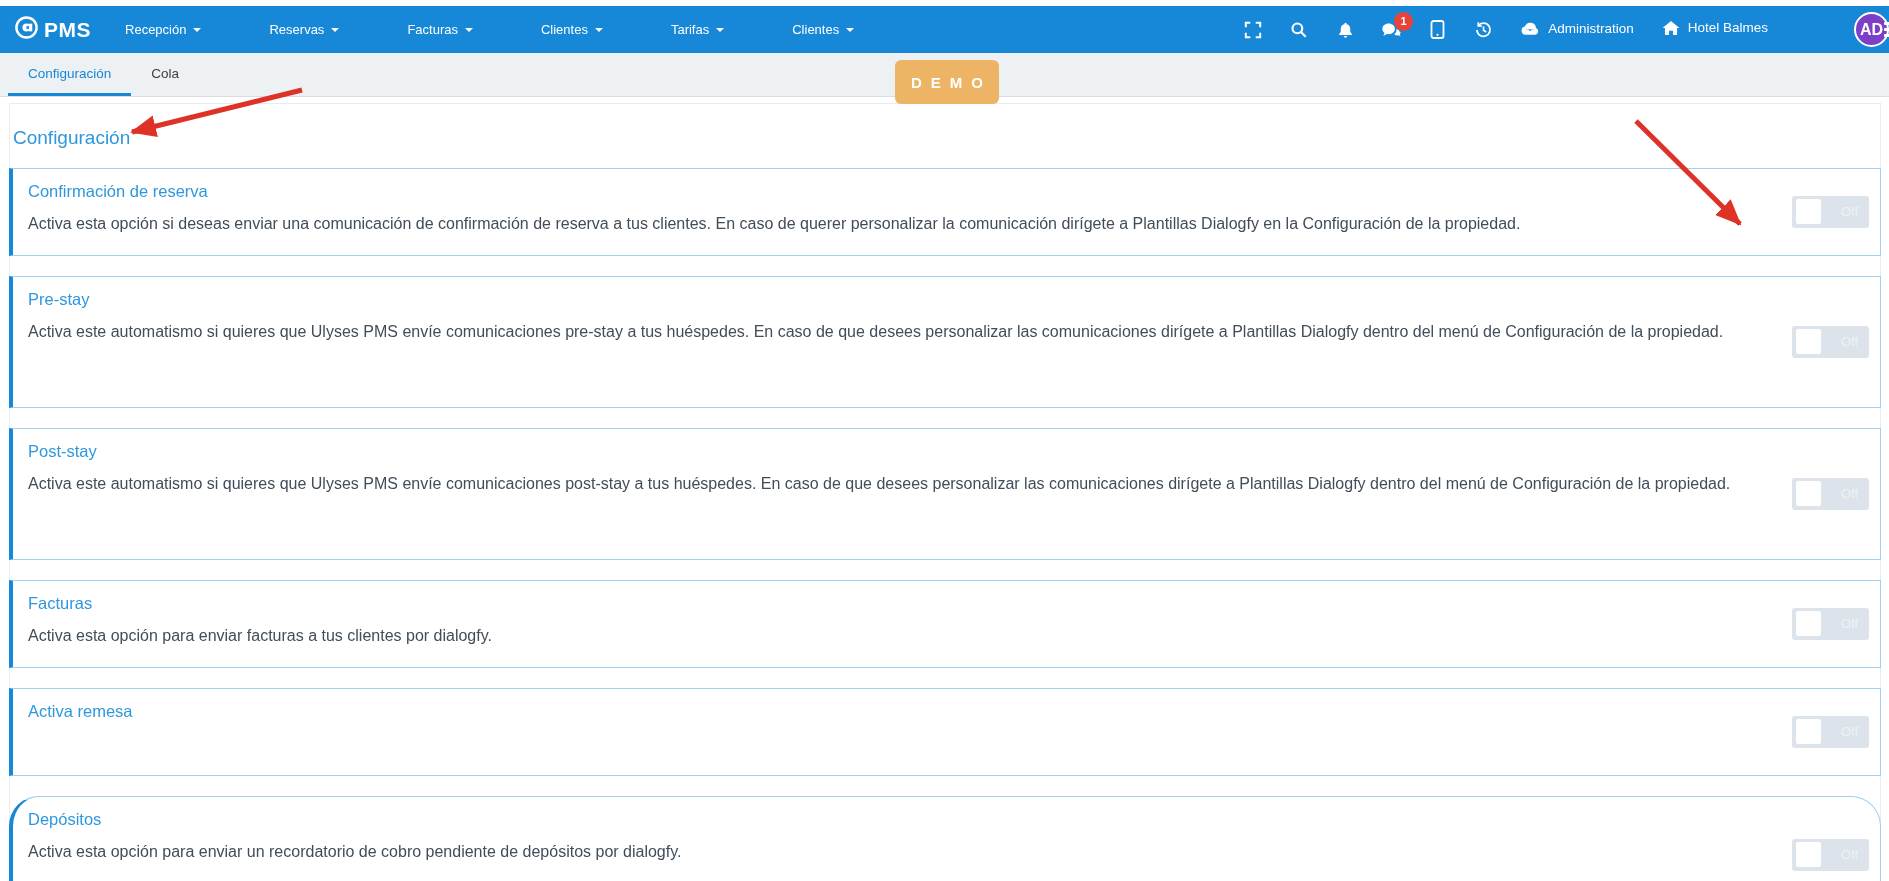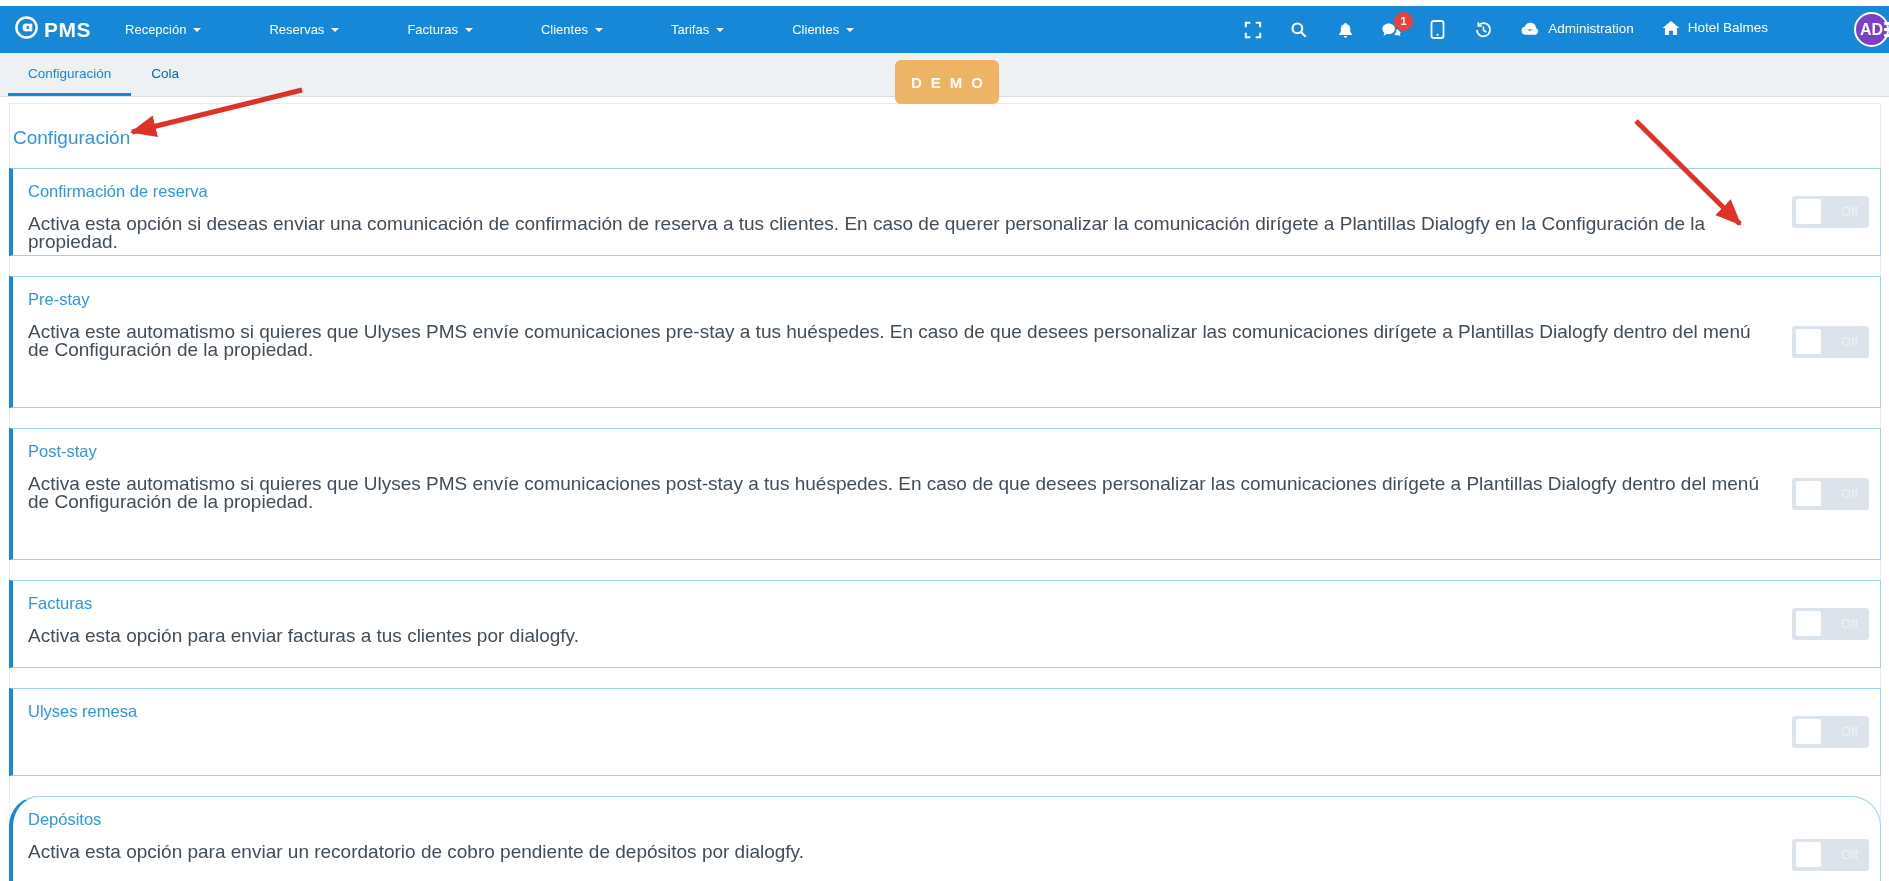--- a/index.html
+++ b/index.html
@@ -58,21 +58,21 @@
   }
   .hamburger div { height: 3px; background: #fff; margin-bottom: 3px; border-radius: 1px; }
 
   
   .tabbar {
     height: 44px; background: #edf1f4; border-bottom: 1px solid #d9dee3;
     display: flex; align-items: stretch; padding-left: 8px;
   }
   .tab {
     display: flex; align-items: center; padding: 0 20px;
-    font-size: 13.5px; color: #0369a1; cursor: pointer;
+    font-size: 13.5px; color: #404040; cursor: pointer;
     border-bottom: 3px solid transparent;
   }
   .tab.active { color: #1787d8; border-bottom-color: #1787d8; }
 
   
   .demo-badge {
     position: absolute; left: 895px; top: 60px; width: 104px; height: 44px;
     background: #ecb464; border-radius: 6px; z-index: 40;
     color: #ffffff; font-size: 15px; font-weight: bold; letter-spacing: 9px;
     display: flex; align-items: center; justify-content: center;
@@ -92,21 +92,21 @@
   .card {
     position: relative; background: #fff;
     border: 1px solid #9fd1f1; border-left: 4px solid #1787d8;
     margin: 12px -1px 20px -1px; padding: 11px 110px 11px 15px;
   }
   .card.h88  { height: 88px; }
   .card.h108 { height: 132px; }
   .card.h94  { height: 118px; border-radius: 30px; }
   .card.h40  { height: 40px; }
   .card-title { font-size: 16.5px; color: #2e97dd; margin-bottom: 13px; line-height: 22px; }
-  .card-desc  { font-size: 19px; color: #414d59; line-height: 18px; }
+  .card-desc  { font-size: 16px; color: #414d59; line-height: 18px; }
   .toggle {
     position: absolute; right: 11px; top: 50%; transform: translateY(-50%);
     width: 77px; height: 32px; background: #dce3ea; border-radius: 3px;
     cursor: pointer;
   }
   .toggle .knob {
     position: absolute; left: 4px; top: 3px; width: 25px; height: 25px;
     background: #ffffff; border-radius: 2px;
   }
   .toggle .off-label {
@@ -276,21 +276,21 @@
     <div class="card h88">
       <div class="card-title">Facturas</div>
       <div class="card-desc">Activa esta opción para enviar facturas a tus clientes por dialogfy.</div>
       <div class="toggle">
         <div class="knob"></div>
         <span class="off-label">Off</span>
       </div>
     </div>
 
     <div class="card h88">
-      <div class="card-title">Ulyses remesa</div>
+      <div class="card-title">Activa remesa</div>
       <div class="toggle">
         <div class="knob"></div>
         <span class="off-label">Off</span>
       </div>
     </div>
 
     <div class="card h94">
       <div class="card-title">Depósitos</div>
       <div class="card-desc">Activa esta opción para enviar un recordatorio de cobro pendiente de depósitos por dialogfy.</div>
       <div class="toggle">

